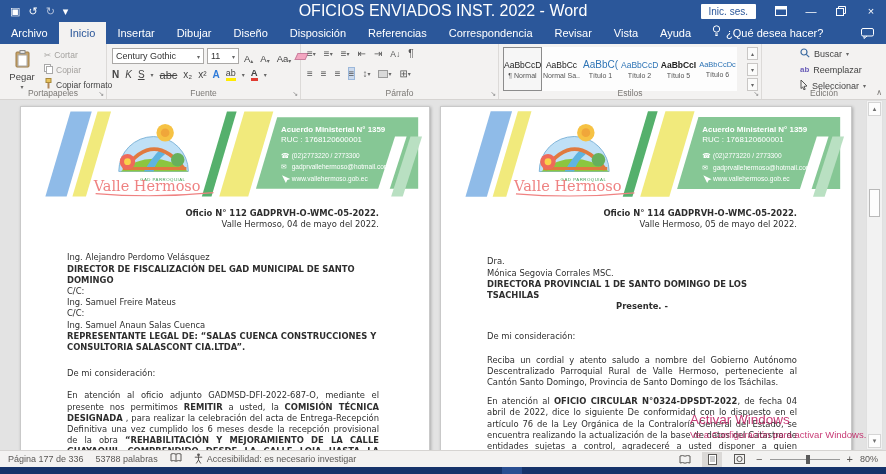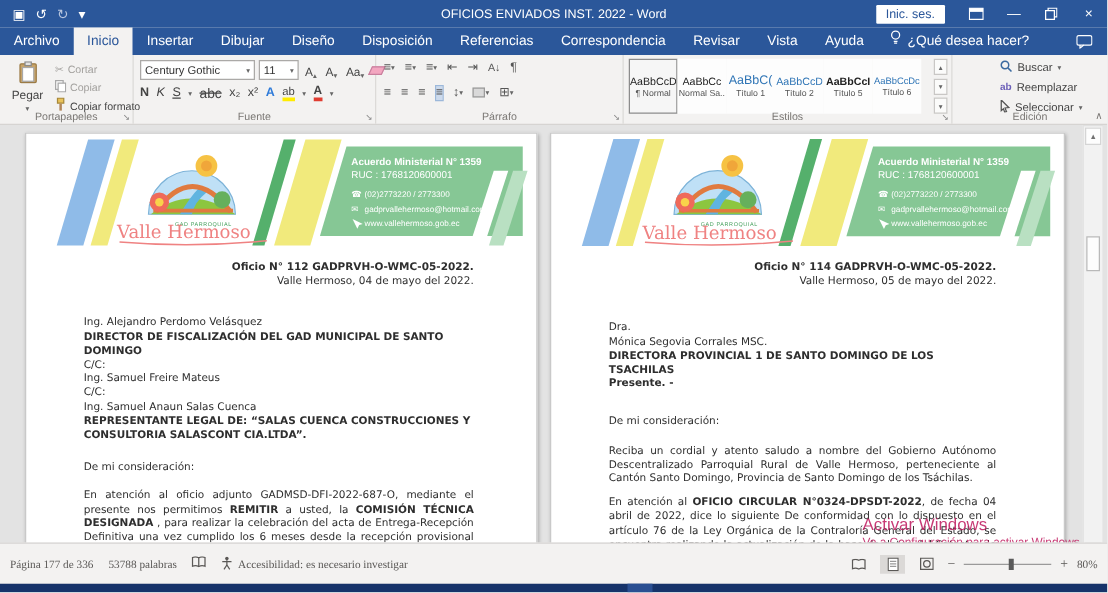--- a/index.html
+++ b/index.html
@@ -4,21 +4,21 @@
 <style>
   * { margin:0; padding:0; box-sizing:border-box; }
   html,body { width:886px; height:474px; overflow:hidden; font-family:"Liberation Sans", sans-serif; }
   .app { position:relative; width:886px; height:474px; background:#e6e6e6; overflow:hidden; }
 
   
   .titlebar { position:absolute; top:0; left:0; right:0; height:22px; background:#2b579a; display:flex; align-items:center; color:#fff; font-size:11px; }
   .qat { display:flex; align-items:center; gap:8px; padding-left:10px; width:110px; }
   .qat span { font-size:11px; color:#fff; }
   .qat .dim { color:#b9c6de; }
-  .title { position:absolute; left:0; right:0; text-align:center; font-size:10px; color:#fff; pointer-events:none; }
+  .title { position:absolute; left:0; right:0; text-align:center; font-size:16px; color:#fff; pointer-events:none; }
   .tb-right { margin-left:auto; display:flex; align-items:center; height:100%; }
   .signin { background:#fff; color:#2b579a; font-size:10px; padding:2px 8px; margin-right:10px; border-radius:1px; }
   .winbtn { width:30px; height:22px; display:flex; align-items:center; justify-content:center; font-size:11px; color:#fff; }
 
   
   .tabrow { position:absolute; top:22px; left:0; right:0; height:22px; background:#2b579a; display:flex; align-items:flex-end; color:#fff; font-size:11px; }
   .rtab { padding:0 11px; line-height:22px; height:22px; }
   .rtab.active { background:#f3f2f1; color:#2b579a; }
   .tellme { display:flex; align-items:center; gap:5px; padding:0 10px; line-height:22px; }
   .tabrow .spacer { flex:1; }
@@ -86,21 +86,21 @@
   .watermark { position:absolute; left:690px; top:312px; color:#be185d; opacity:.85; pointer-events:none; }
   .wm1 { font-size:13.5px; }
   .wm2 { font-size:9.5px; margin-top:2px; white-space:nowrap; }
 
   .vscroll { position:absolute; right:3px; top:0; bottom:0; width:17px; background:#f2f2f2; border:1px solid #e0e0e0; }
   .varrow { position:absolute; left:1px; right:1px; height:14px; background:#fdfdfd; border:1px solid #d5d5d5; color:#707070; font-size:7px; display:flex; align-items:center; justify-content:center; }
   .vup { top:1px; } .vdn { bottom:1px; }
   .vthumb { position:absolute; left:2px; right:2px; top:88px; height:28px; background:#fdfdfd; border:1px solid #b9b9b9; }
 
   
-  .statusbar { position:absolute; left:0; right:0; bottom:7px; height:17px; background:#f3f2f1; border-top:1px solid #d6d4d2; display:flex; align-items:center; font-size:9px; color:#5a5856; padding:16px 8px; gap:12px;font-family:Liberation Serif, serif; }
+  .statusbar { position:absolute; left:0; right:0; bottom:7px; height:17px; background:#f3f2f1; border-top:1px solid #d6d4d2; display:flex; align-items:center; font-size:9px; color:#5a5856; padding:0 8px; gap:12px; }
   .sb-right { margin-left:auto; display:flex; align-items:center; gap:7px; }
   .viewbtn { width:20px; height:15px; display:flex; align-items:center; justify-content:center; }
   .viewbtn.sel { background:#dbd9d7; }
   .zoomtrack { position:relative; width:70px; height:15px; }
   .zoomtrack .line { position:absolute; top:7px; left:0; right:0; height:1px; background:#9a9a9a; }
   .zoomtrack .thumb { position:absolute; top:3px; left:36px; width:4px; height:9px; background:#5a5a5a; }
   .zpm { font-size:11px; color:#5a5856; }
 
   .taskbar { position:absolute; left:0; right:0; bottom:0; height:7px; background:#16336a; }
   .taskbar .seg { position:absolute; left:502px; width:20px; top:0; bottom:0; background:#2a4f92; }
@@ -447,21 +447,21 @@
           <text x="273" y="72" font-size="6.8" fill="#ffffff">www.vallehermoso.gob.ec</text>
         </svg>
       </div>
       <div class="pagebody" style="padding-right:54px">
         <div class="tright bold">Oficio N° 114 GADPRVH-O-WMC-05-2022.</div>
         <div class="tright">Valle Hermoso, 05 de mayo del 2022.</div>
         <div style="margin-top:26px">
             <div>Dra.</div>
             <div>Mónica Segovia Corrales MSC.</div>
             <div style="font-weight: bold;">DIRECTORA PROVINCIAL 1 DE SANTO DOMINGO DE LOS TSACHILAS</div>
-            <div style="font-weight: bold;">Presente. -</div>
+            <div style="font-weight: bold; text-align: center;">Presente. -</div>
           </div>
         <div style="margin-top:19px">De mi consideración:</div>
         <p class="just" style="margin-top:12px">Reciba un cordial y atento saludo a nombre del Gobierno Autónomo Descentralizado Parroquial Rural de Valle Hermoso, perteneciente al Cantón Santo Domingo, Provincia de Santo Domingo de los Tsáchilas.</p>
         <p class="just" style="margin-top:8px"><span>En atención al </span><span style="font-weight: bold;">OFICIO CIRCULAR N°0324-DPSDT-2022</span><span>, de fecha 04 abril de 2022, dice lo siguiente De conformidad con lo dispuesto en el artículo 76 de la Ley Orgánica de la Contraloría General del Estado, se encuentra realizando la actualización de la base de datos del Catastro de entidades sujetas a control, agradeceré a usted disponer a quien corresponda proporcione la información actualizada conforme el anexo 1 adjunto al presente; para lo cual deberá remitir la documentación que valide la información ingresada así:</span></p>
 
       </div>
     </div>
 
     <div class="watermark">
       <div class="wm1">Activar Windows</div>

